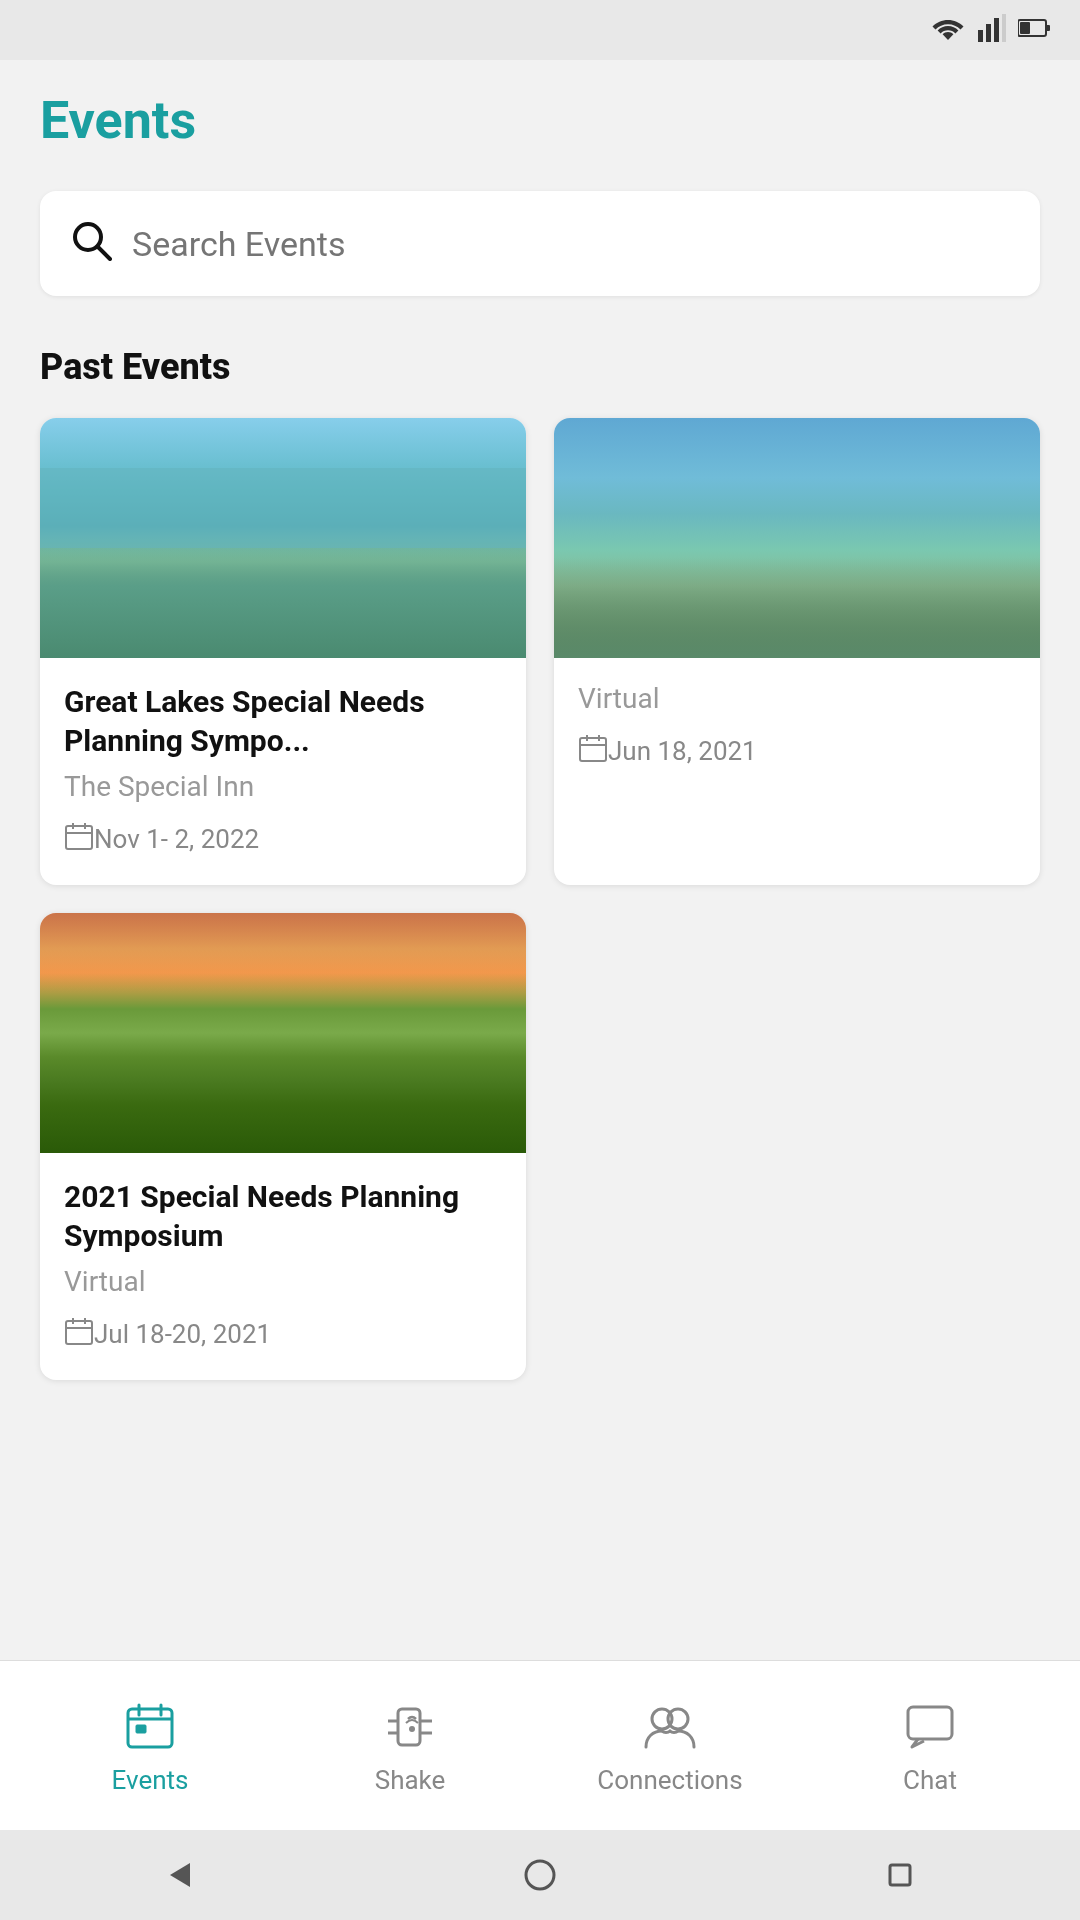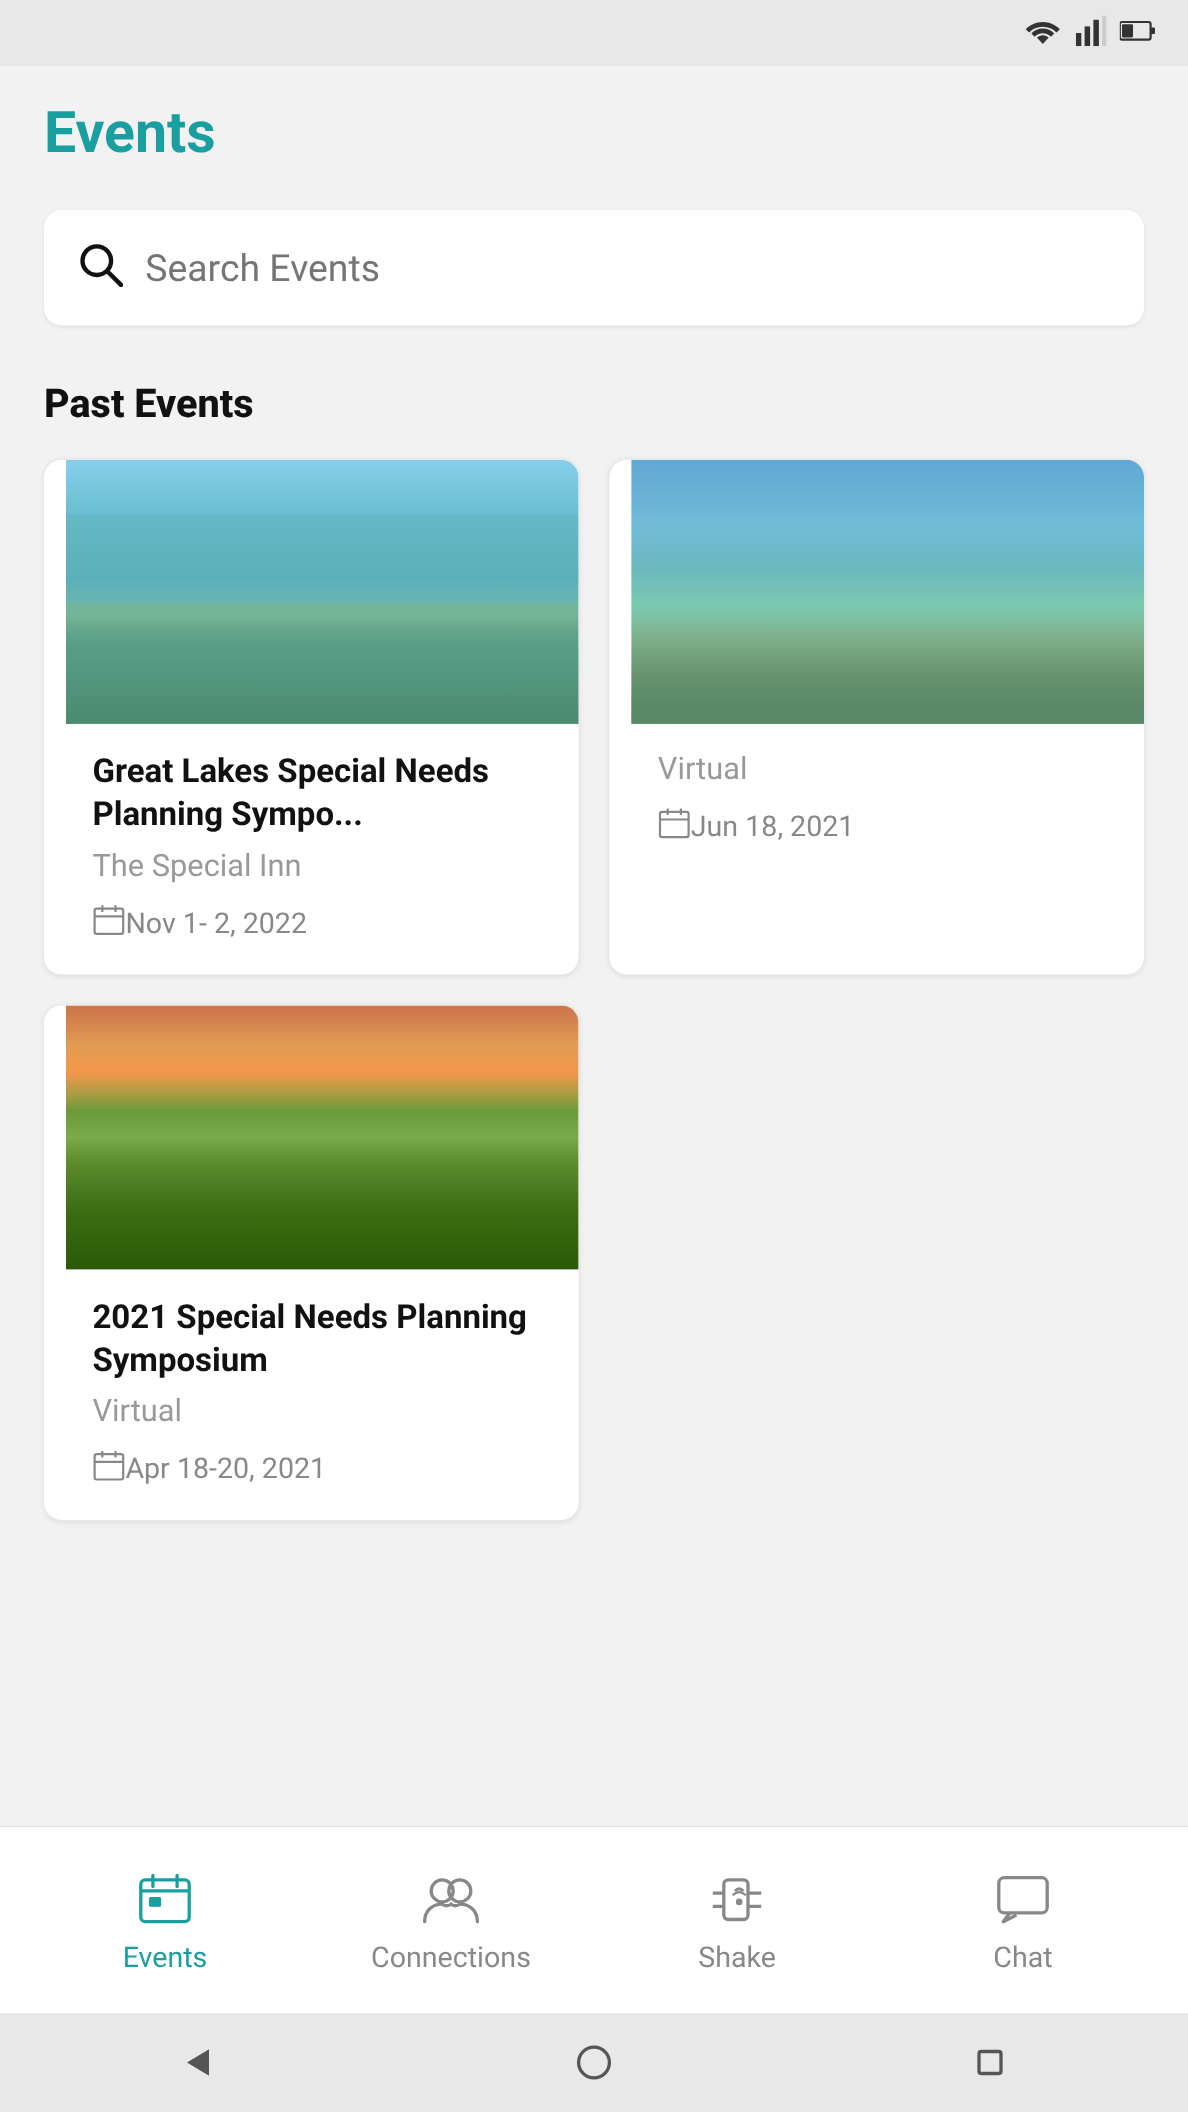--- a/index.html
+++ b/index.html
@@ -84,21 +84,20 @@
       display: grid;
       grid-template-columns: 1fr 1fr;
       gap: 28px;
     }
 
     .event-card {
       background: #fff;
       border-radius: 16px;
       overflow: hidden;
       box-shadow: 0 1px 6px rgba(0,0,0,0.1);
-      padding-left: 20px;
     }
 
     .event-card-full {
       grid-column: 1 / 2;
     }
 
     
     .event-image-lakes1 {
       width: 100%;
       height: 240px;
@@ -339,21 +338,21 @@
         <div class="event-location">Virtual</div>
         <div class="event-date">
           <span>
             <svg width="30" height="30" viewBox="0 0 30 30" fill="none" stroke="#888" stroke-width="2">
               <rect x="2" y="5" width="26" height="23" rx="2"></rect>
               <line x1="2" y1="12" x2="28" y2="12"></line>
               <line x1="9" y1="2" x2="9" y2="8"></line>
               <line x1="21" y1="2" x2="21" y2="8"></line>
             </svg>
           </span>
-          <span>Apr 18-20, 2021</span>
+          <span>Jul 18-20, 2021</span>
         </div>
       </div>
     </div>
 
   </div>
 </div>
 
 <nav class="bottom-nav">
 
   <div class="nav-item active">
@@ -364,51 +363,51 @@
         <line x1="15" y1="4" x2="15" y2="14" stroke="#1a9fa0" stroke-width="3" stroke-linecap="round"></line>
         <line x1="37" y1="4" x2="37" y2="14" stroke="#1a9fa0" stroke-width="3" stroke-linecap="round"></line>
         <rect x="12" y="24" width="10" height="8" rx="1" fill="#1a9fa0"></rect>
       </svg>
     </div>
     <span class="nav-item-label">Events</span>
   </div>
 
   <div class="nav-item">
     <div class="nav-item-icon">
+      <svg width="52" height="52" viewBox="0 0 52 52" fill="none">
+        <rect x="14" y="8" width="22" height="36" rx="4" stroke="#888" stroke-width="3" fill="none"></rect>
+        <line x1="4" y1="20" x2="14" y2="20" stroke="#888" stroke-width="3"></line>
+        <line x1="4" y1="32" x2="14" y2="32" stroke="#888" stroke-width="3"></line>
+        <line x1="36" y1="20" x2="48" y2="20" stroke="#888" stroke-width="3"></line>
+        <line x1="36" y1="32" x2="48" y2="32" stroke="#888" stroke-width="3"></line>
+
+        <path d="M24 18 Q28 14 32 18" stroke="#888" stroke-width="2.5" fill="none"></path>
+        <path d="M22 22 Q28 16 34 22" stroke="#888" stroke-width="2" fill="none"></path>
+        <circle cx="28" cy="28" r="3" fill="#888"></circle>
+      </svg>
+    </div>
+    <span class="nav-item-label">Shake</span>
+  </div>
+
+  <div class="nav-item">
+    <div class="nav-item-icon">
       <svg width="56" height="52" viewBox="0 0 56 52" fill="none">
         <circle cx="20" cy="18" r="10" stroke="#888" stroke-width="3" fill="none"></circle>
         <circle cx="36" cy="18" r="10" stroke="#888" stroke-width="3" fill="none"></circle>
         <path d="M4 46C4 36 11 30 20 30" stroke="#888" stroke-width="3" stroke-linecap="round" fill="none"></path>
         <path d="M52 46C52 36 45 30 36 30" stroke="#888" stroke-width="3" stroke-linecap="round" fill="none"></path>
         <path d="M20 30C22 32 26 32 28 30C30 32 34 32 36 30" stroke="#888" stroke-width="3" fill="none"></path>
       </svg>
     </div>
     <span class="nav-item-label">Connections</span>
   </div>
 
   <div class="nav-item">
     <div class="nav-item-icon">
       <svg width="52" height="52" viewBox="0 0 52 52" fill="none">
-        <rect x="14" y="8" width="22" height="36" rx="4" stroke="#888" stroke-width="3" fill="none"></rect>
-        <line x1="4" y1="20" x2="14" y2="20" stroke="#888" stroke-width="3"></line>
-        <line x1="4" y1="32" x2="14" y2="32" stroke="#888" stroke-width="3"></line>
-        <line x1="36" y1="20" x2="48" y2="20" stroke="#888" stroke-width="3"></line>
-        <line x1="36" y1="32" x2="48" y2="32" stroke="#888" stroke-width="3"></line>
-
-        <path d="M24 18 Q28 14 32 18" stroke="#888" stroke-width="2.5" fill="none"></path>
-        <path d="M22 22 Q28 16 34 22" stroke="#888" stroke-width="2" fill="none"></path>
-        <circle cx="28" cy="28" r="3" fill="#888"></circle>
-      </svg>
-    </div>
-    <span class="nav-item-label">Shake</span>
-  </div>
-
-  <div class="nav-item">
-    <div class="nav-item-icon">
-      <svg width="52" height="52" viewBox="0 0 52 52" fill="none">
         <rect x="4" y="6" width="44" height="32" rx="5" stroke="#888" stroke-width="3" fill="none"></rect>
         <path d="M14 38L8 46L20 40" stroke="#888" stroke-width="3" stroke-linejoin="round" fill="none"></path>
       </svg>
     </div>
     <span class="nav-item-label">Chat</span>
   </div>
 
 
 </nav>
 

